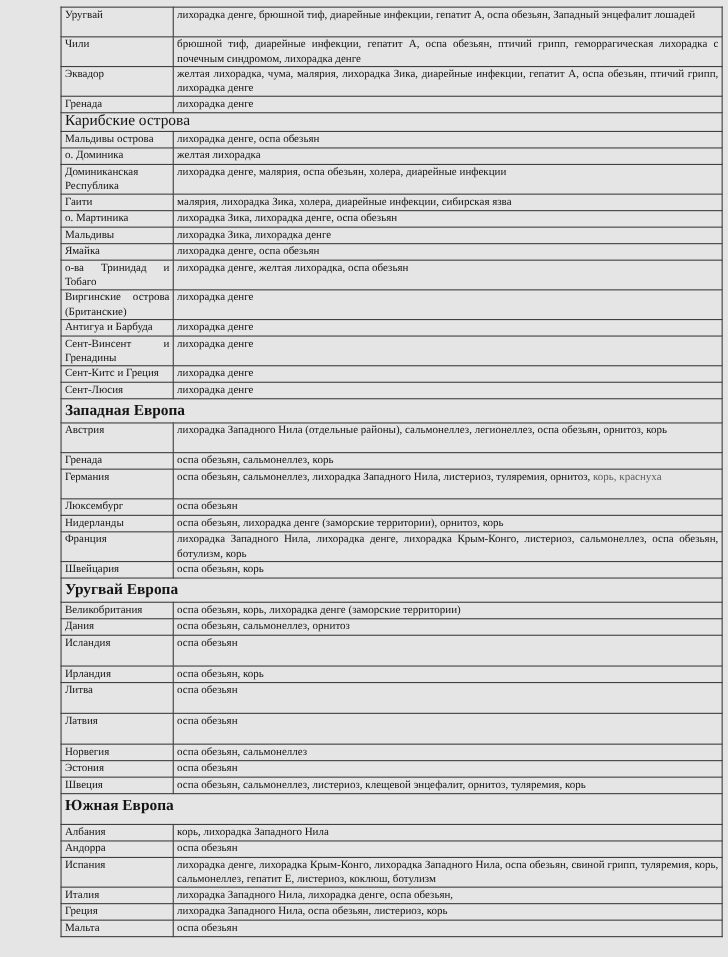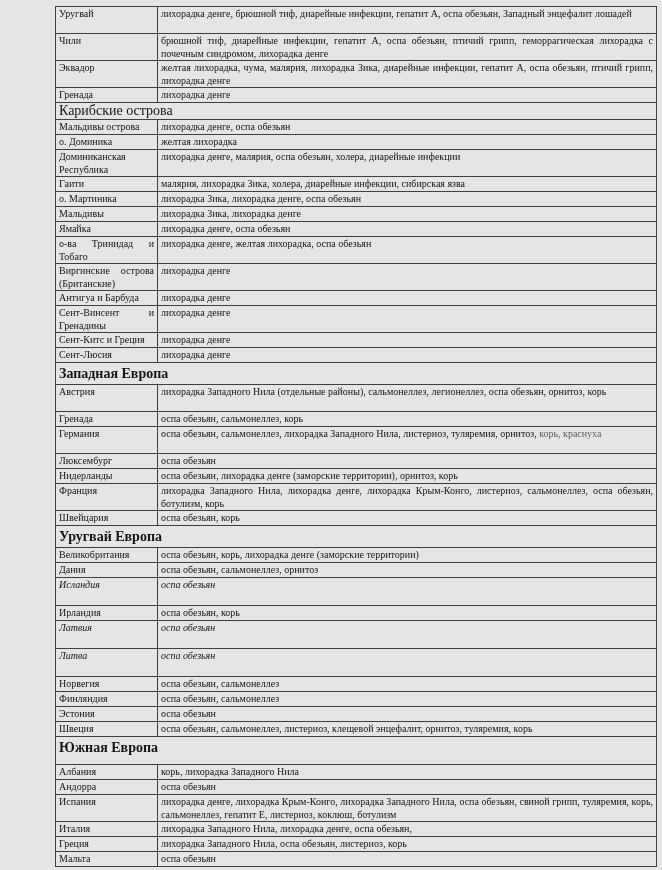--- a/index.html
+++ b/index.html
@@ -21,21 +21,21 @@
   td{
     border:1px solid #3f3f3f;
     vertical-align:top;
     padding:0 3px;
     font-size:10px;
     line-height:13px;
     word-wrap:break-word;
   }
   tr.r1 td{height:14px;}
   tr.r2 td{height:26px;}
-  tr.rtall td{height:27px;font-style:italic;}
+  tr.rtall td{height:27px;}
   td.country-cell{text-align:justify;}
   td.diseases-cell{text-align:justify;}
   tr.section td{padding:1px 3px;}
   tr.section.plain td{font-size:14px;line-height:14px;font-weight:normal;}
   tr.section.bold td{font-weight:bold;font-size:14px;line-height:17px;padding:2px 3px;}
   tr.section.bold.extra td{padding-bottom:8px;margin-left:12px;}
   .muted{color:#5f5f5f;}
 </style>
 </head>
 <body>
@@ -162,33 +162,29 @@
         </tr>
         <tr class="rtall">
           <td class="country-cell">Исландия</td>
           <td class="diseases-cell">оспа обезьян</td>
         </tr>
         <tr class="r1">
           <td class="country-cell">Ирландия</td>
           <td class="diseases-cell">оспа обезьян, корь</td>
         </tr>
         <tr class="rtall">
+          <td class="country-cell">Литва</td>
+          <td class="diseases-cell">оспа обезьян</td>
+        </tr>
+        <tr class="rtall">
           <td class="country-cell">Латвия</td>
           <td class="diseases-cell">оспа обезьян</td>
         </tr>
-        <tr class="rtall">
-          <td class="country-cell">Литва</td>
-          <td class="diseases-cell">оспа обезьян</td>
-        </tr>
         <tr class="r1">
           <td class="country-cell">Норвегия</td>
-          <td class="diseases-cell">оспа обезьян, сальмонеллез</td>
-        </tr>
-        <tr class="r1">
-          <td class="country-cell">Финляндия</td>
           <td class="diseases-cell">оспа обезьян, сальмонеллез</td>
         </tr>
         <tr class="r1">
           <td class="country-cell">Эстония</td>
           <td class="diseases-cell">оспа обезьян</td>
         </tr>
         <tr class="r1">
           <td class="country-cell">Швеция</td>
           <td class="diseases-cell">оспа обезьян, сальмонеллез, листериоз, клещевой энцефалит, орнитоз, туляремия, корь</td>
         </tr>

